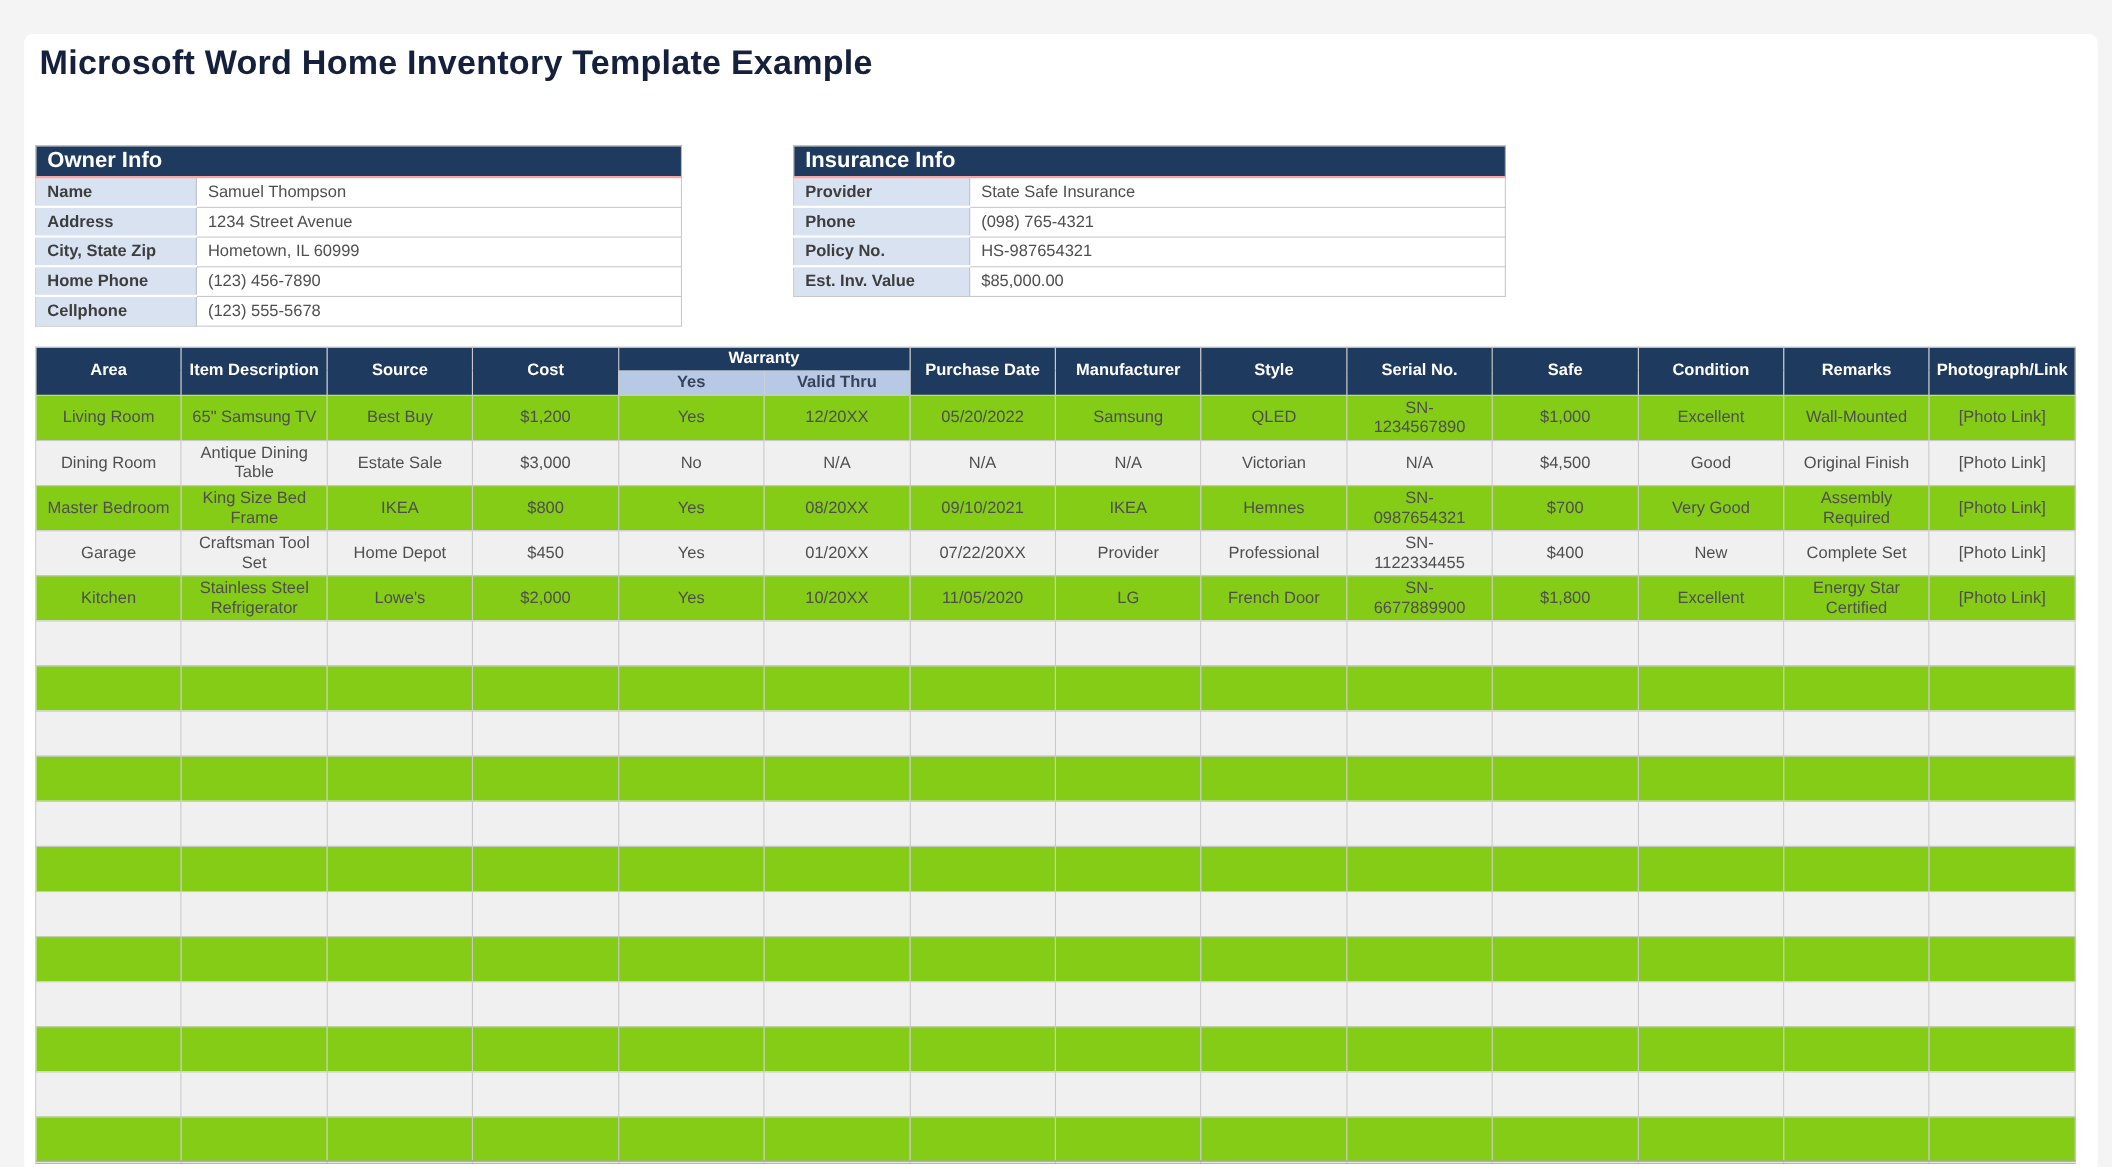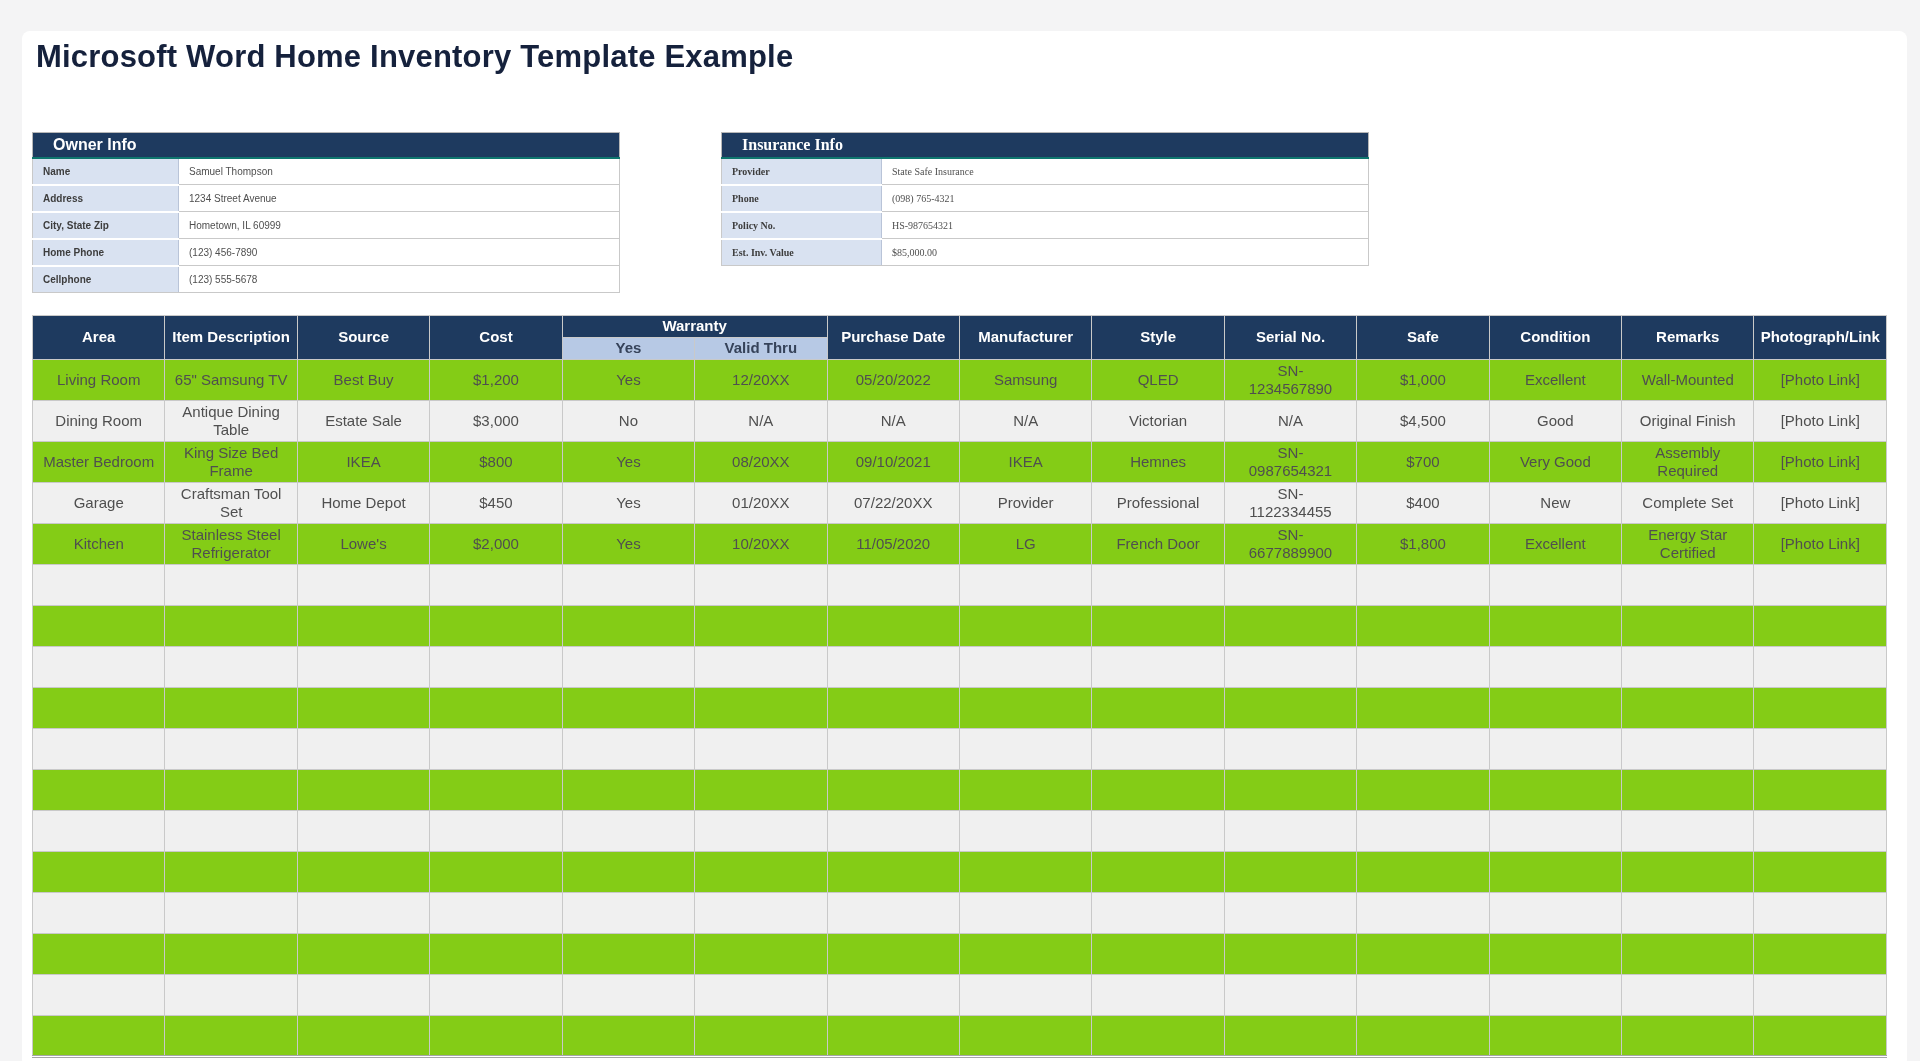--- a/index.html
+++ b/index.html
@@ -22,28 +22,28 @@
     position:absolute;left:14px;top:8px;
     font-size:31px;font-weight:bold;color:var(--title-navy);
     letter-spacing:.2px;
   }
   
   .info-table{
     position:absolute;top:101px;border-collapse:collapse;table-layout:fixed;
     border:1px solid #b7b7b7;
   }
   .info-table.owner{left:10px;width:588px;}
-  .info-table.insurance{left:699px;width:648px;font-family:Liberation Serif, serif;}
+  .info-table.insurance{left:699px;width:648px;}
   .info-table th.section{
     background:var(--navy);color:#ffffff;text-align:left;
-    font-size:16px;font-weight:bold;height:25px;padding:2px 20px;
-    border-bottom:2px solid #0f766e;
+    font-size:20px;font-weight:bold;height:25px;padding:2px 10px;
+    border-bottom:2px solid #fca5a5;
   }
   .info-table td{
-    height:27px;font-size:10px;border:1px solid var(--border);
+    height:27px;font-size:15px;border:1px solid var(--border);
     padding:2px 10px;vertical-align:middle;
   }
   .info-table td.label{
     background:var(--label-blue);font-weight:bold;color:var(--label-text);
     border-bottom:2px solid #ffffff;border-right:1px solid #b9c4d8;
   }
   .info-table tr:last-child td.label{border-bottom:1px solid var(--border);}
   .info-table td.value{background:#ffffff;color:var(--text);}
   .info-table.owner col.c-label{width:146px;}
   .info-table.insurance col.c-label{width:160px;}

